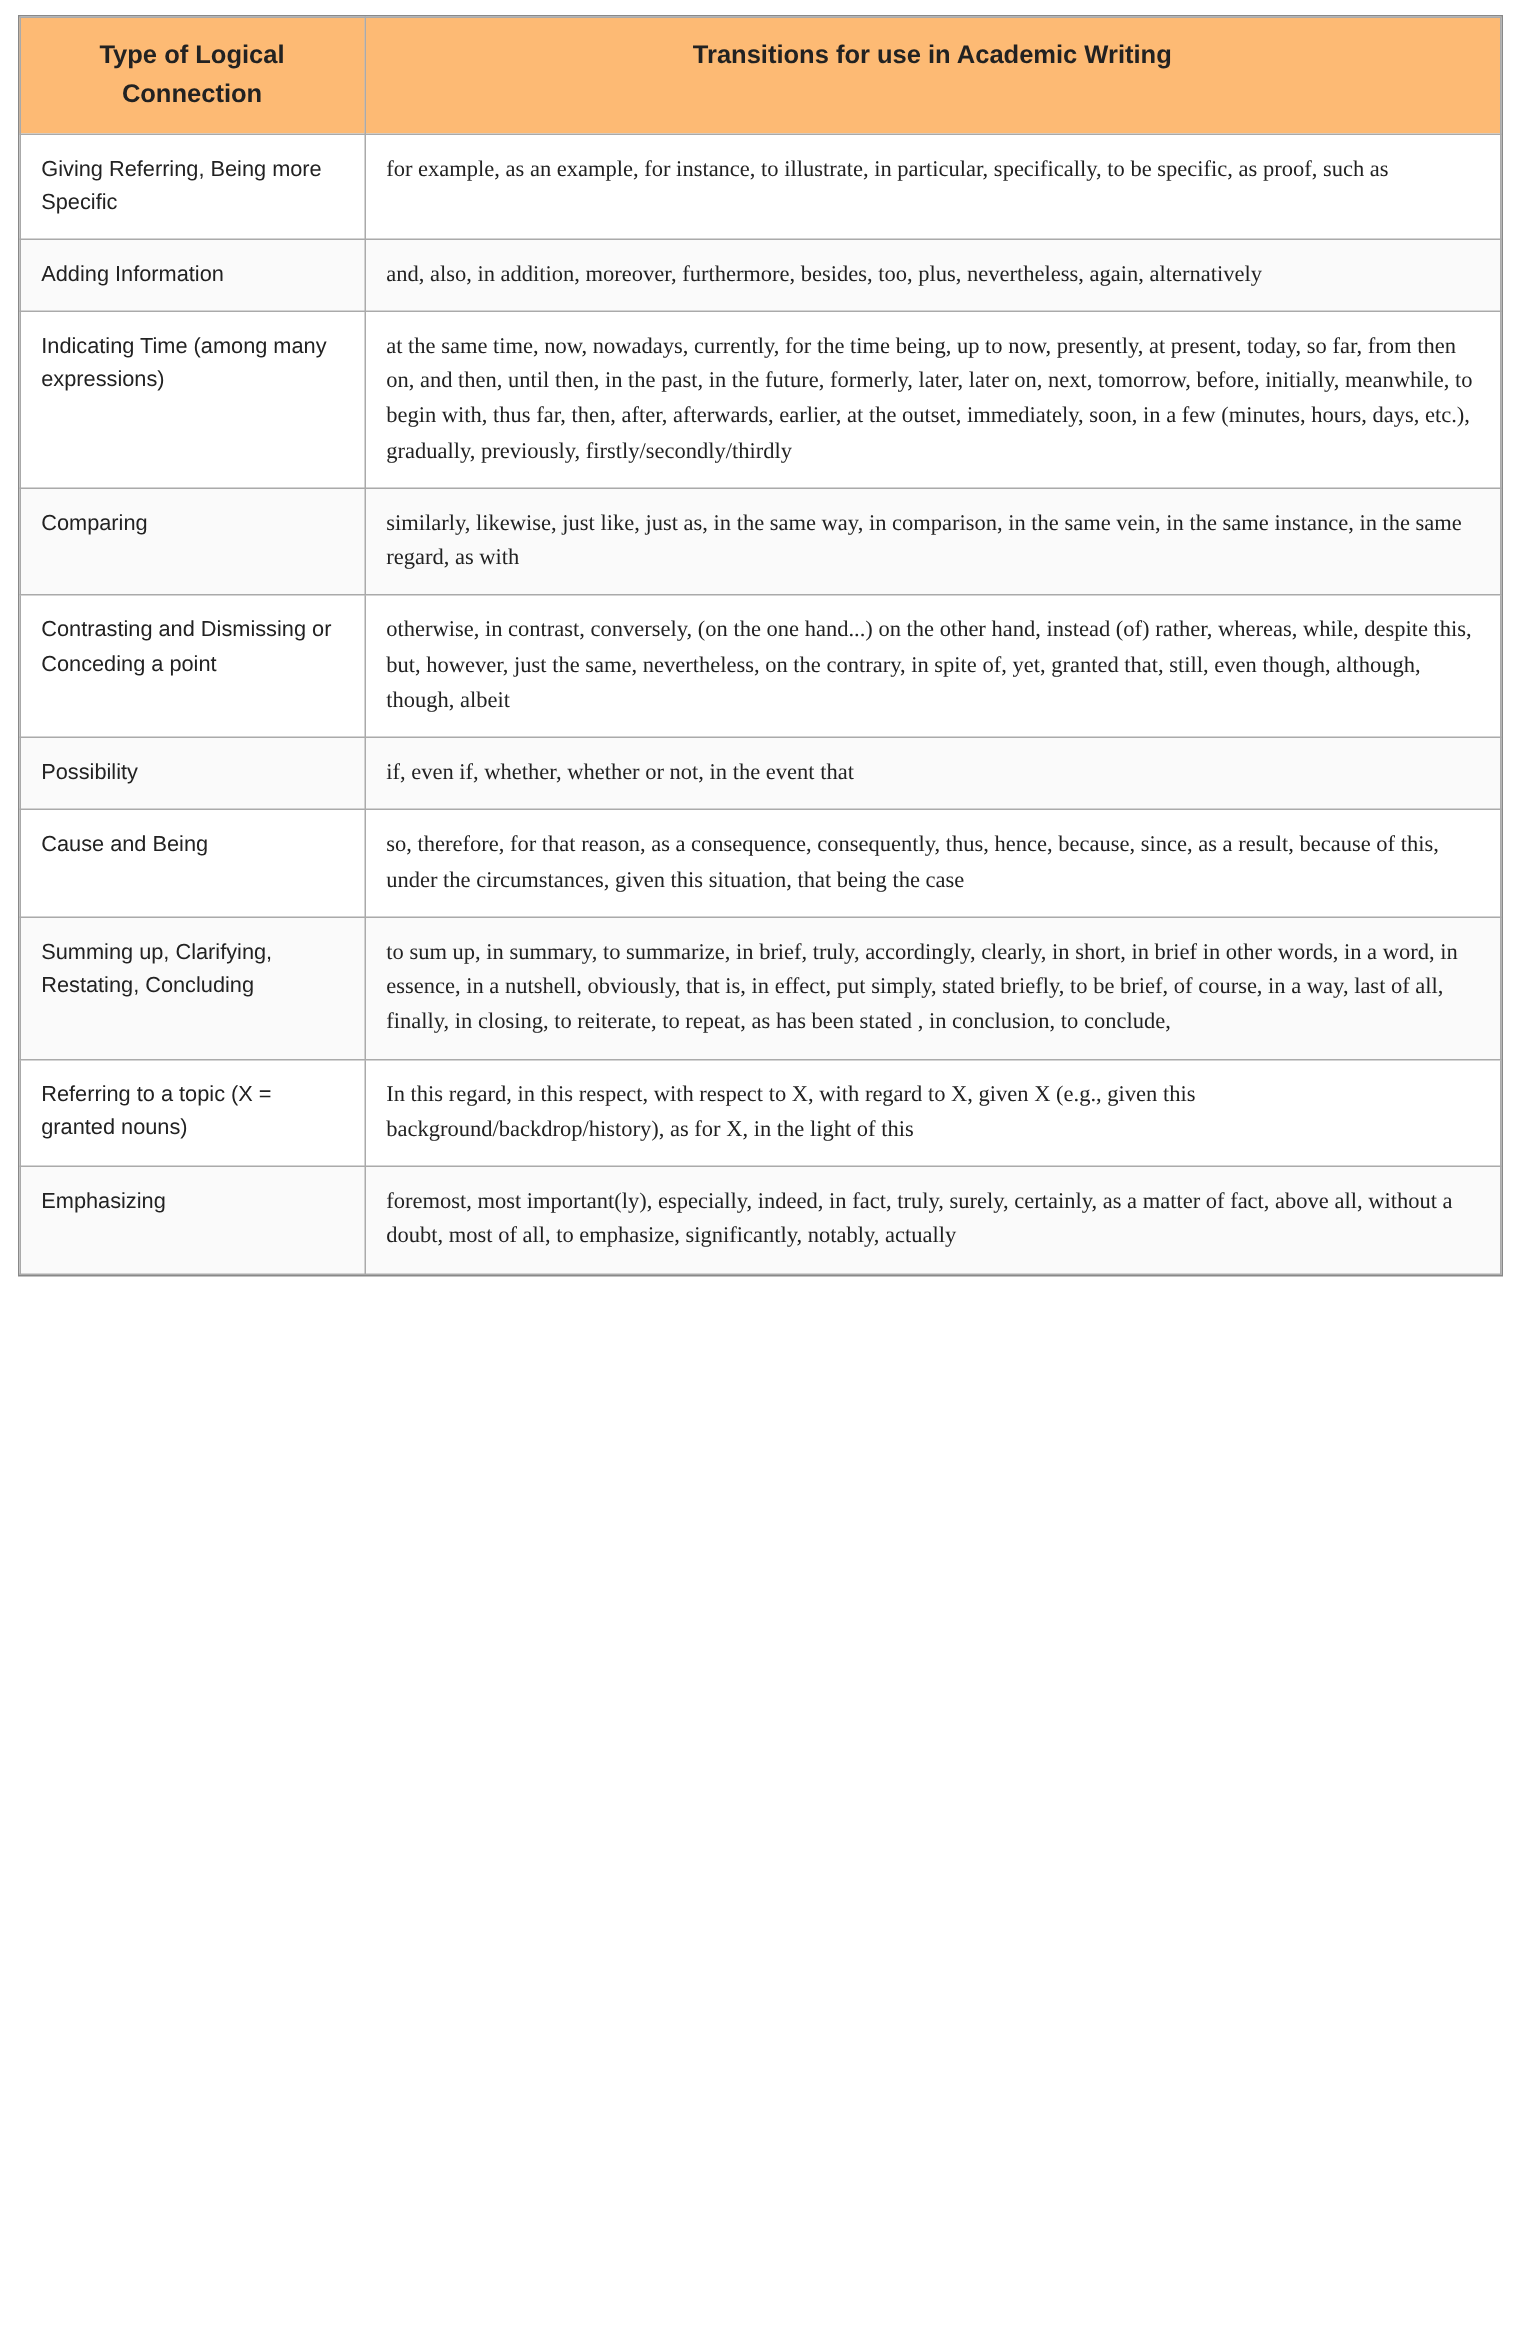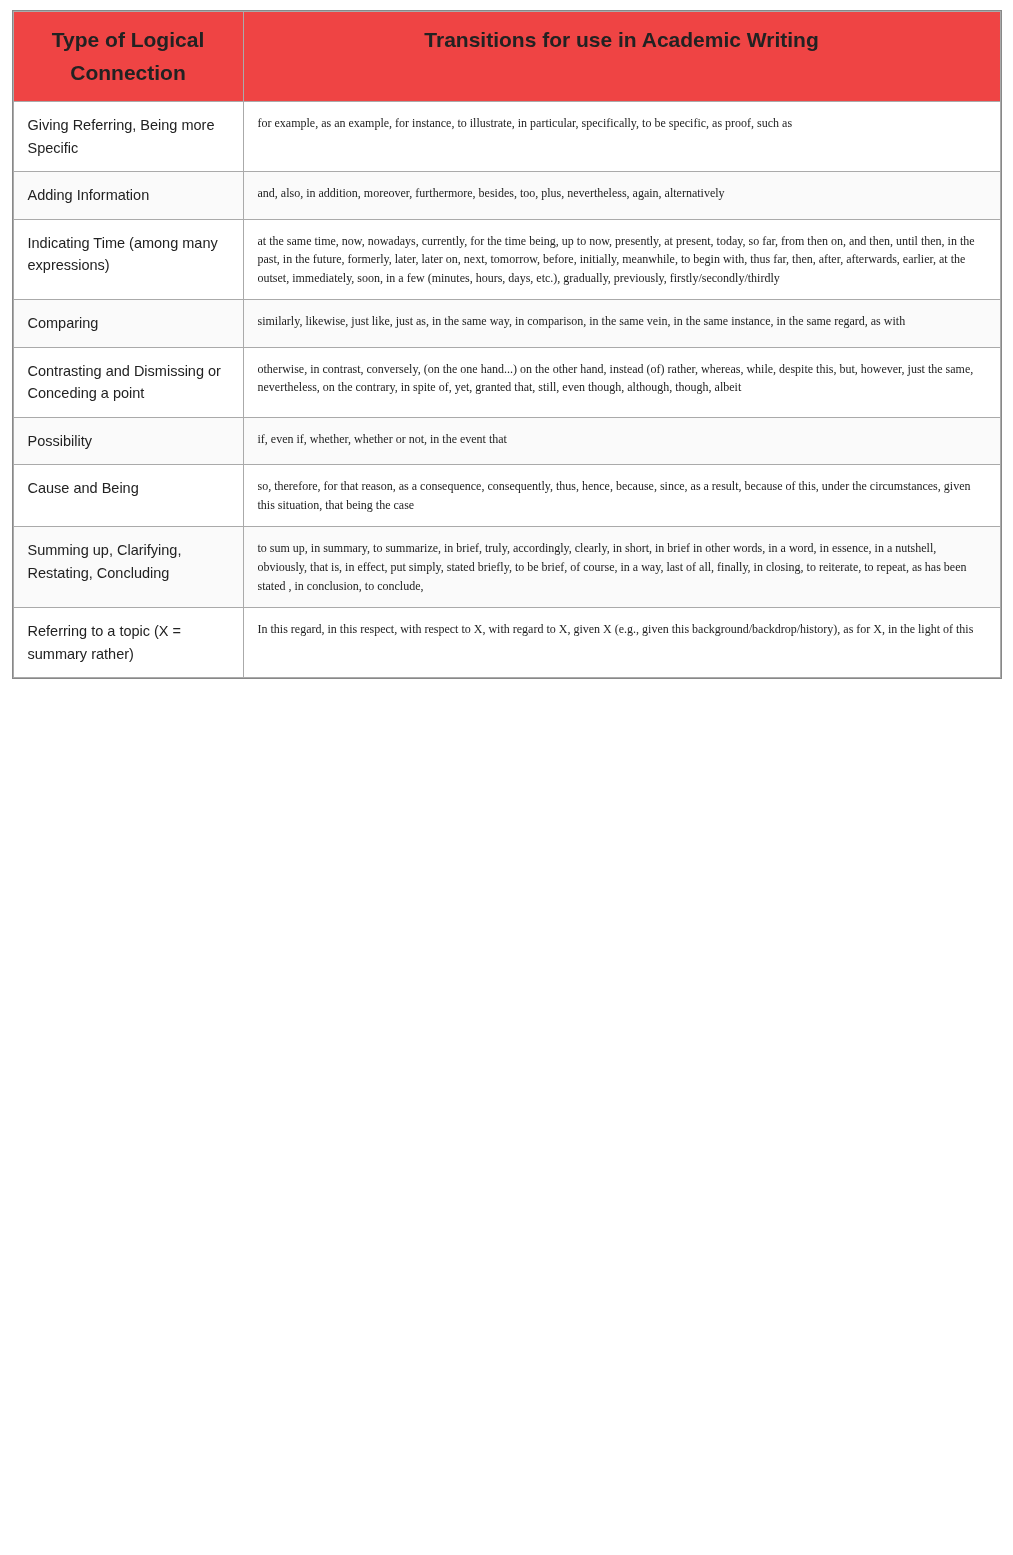--- a/index.html
+++ b/index.html
@@ -31,40 +31,40 @@
     }
 
     th, td {
       border: 1.5px solid #aaa;
       padding: 12px 14px;
       vertical-align: top;
       line-height: 1.55;
     }
 
     thead th {
-      background: #ef4444;
+      background: #fdba74;
       font-weight: bold;
       font-family: Arial, Helvetica, sans-serif;
-      font-size: 21px;
+      font-size: 17px;
     }
 
     thead th:first-child {
       width: 230px;
     }
 
     tbody tr td:first-child {
       font-family: Arial, Helvetica, sans-serif;
       font-size: 14.5px;
       width: 230px;
       color: #222;
     }
 
     tbody tr td:last-child {
       font-family: Georgia, 'Times New Roman', serif;
-      font-size: 12px;
+      font-size: 15px;
       color: #222;
     }
 
     tbody tr:nth-child(even) {
       background: #fafafa;
     }
 
     tbody tr:nth-child(odd) {
       background: #fff;
     }
@@ -107,18 +107,22 @@
         </tr>
         <tr>
           <td>Cause and Being</td>
           <td>so, therefore, for that reason, as a consequence, consequently, thus, hence, because, since, as a result, because of this, under the circumstances, given this situation, that being the case</td>
         </tr>
         <tr>
           <td>Summing up, Clarifying, Restating, Concluding</td>
           <td>to sum up, in summary, to summarize, in brief, truly, accordingly, clearly, in short, in brief in other words, in a word, in essence, in a nutshell, obviously, that is, in effect, put simply, stated briefly, to be brief, of course, in a way, last of all, finally, in closing, to reiterate, to repeat, as has been stated , in conclusion, to conclude,</td>
         </tr>
         <tr>
-          <td>Referring to a topic (X = summary rather)</td>
+          <td>Referring to a topic (X = granted nouns)</td>
           <td>In this regard, in this respect, with respect to X, with regard to X, given X (e.g., given this background/backdrop/history), as for X, in the light of this</td>
+        </tr>
+        <tr>
+          <td>Emphasizing</td>
+          <td>foremost, most important(ly), especially, indeed, in fact, truly, surely, certainly, as a matter of fact, above all, without a doubt, most of all, to emphasize, significantly, notably, actually</td>
         </tr>
       </tbody>
   </table>
 </div>
 
 </body></html>

